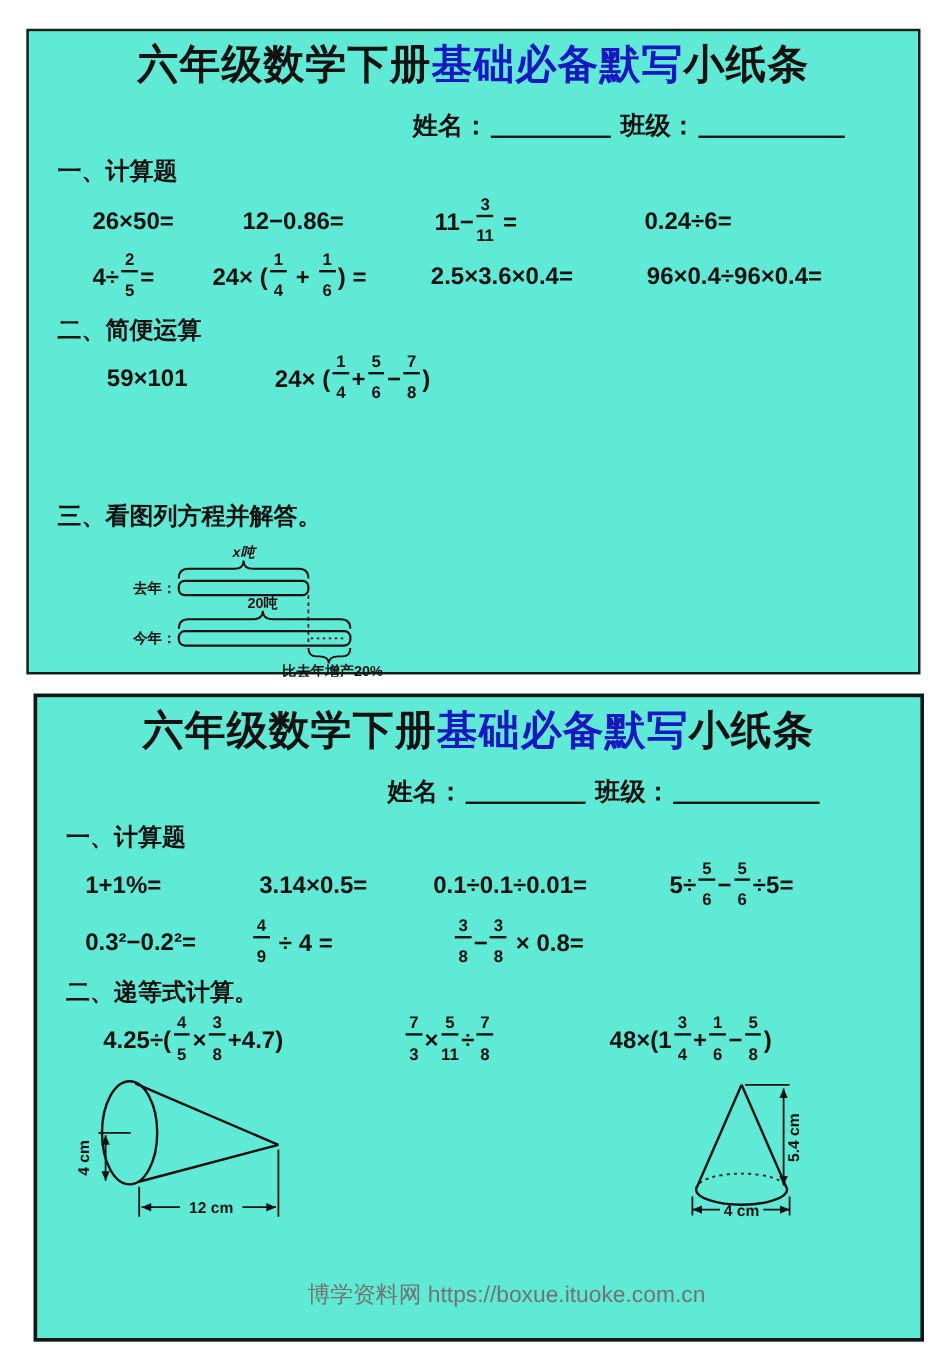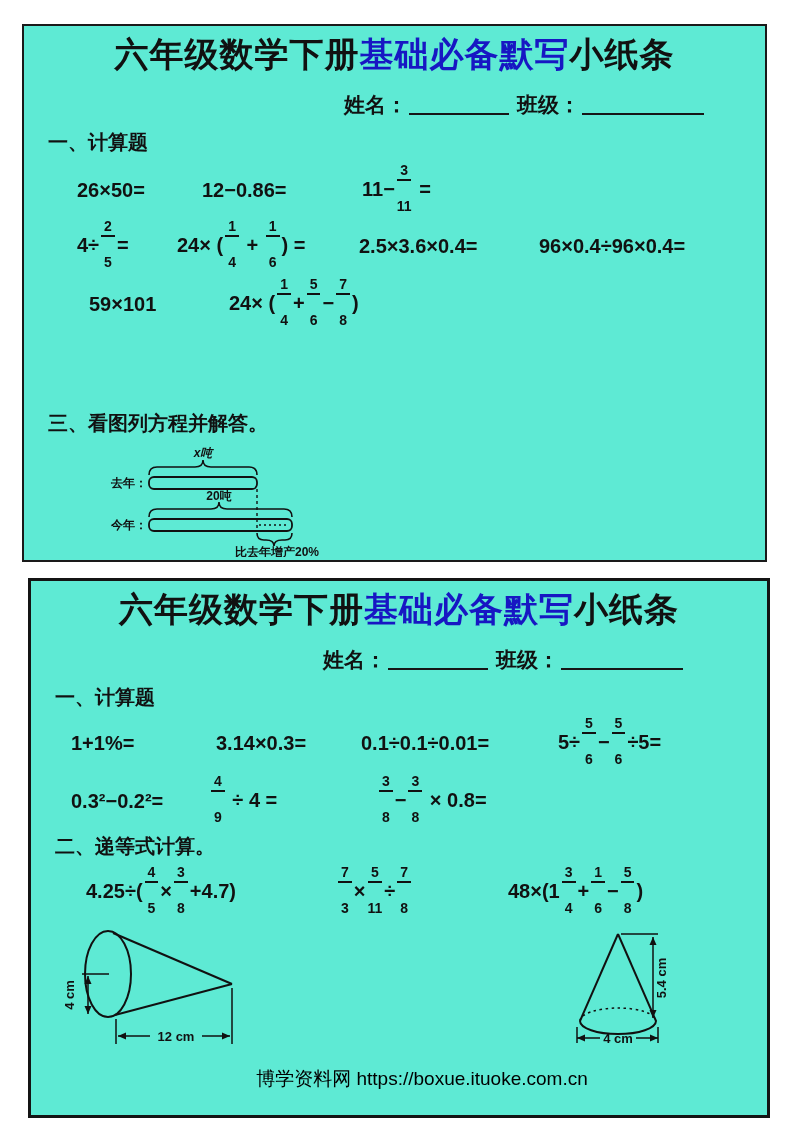--- a/index.html
+++ b/index.html
@@ -23,25 +23,25 @@
   .r21{grid-template-columns:140px 247px auto;margin:8px 0 0 65px;}
   .hd3a{margin-top:80px;}
   .r31{grid-template-columns:145px 145px 197px auto;margin:8px 0 0 40px;}
   .r32{grid-template-columns:120px 150px 217px auto;margin:8px 0 0 40px;gap:18px;}
   .hd4{margin-top:6px;}
   .r41{grid-template-columns:250px 172px auto;margin:8px 4px 0 55px;}
   .hd3b{margin-top:66px;}
   .frac{display:inline-flex;flex-direction:column;align-items:center;vertical-align:middle;
         line-height:1;font-size:0.70em;margin:0 2px;transform:translateY(-3px);}
   .frac .fn{border-bottom:2px solid #111;padding:0 3px 2px;}
-  .frac .fd{padding-top:18px;text-align:center;}
+  .frac .fd{padding-top:8px;text-align:center;}
   .diagram-wrap{margin:8px 0 0 85px;}
   .cones{display:flex;justify-content:space-between;align-items:flex-start;padding:6px 38px 0 15px;}
   .watermark{position:absolute;top:1066px;left:52px;width:740px;text-align:center;
-             font-size:19px;color:#000000;font-weight:400;}
+             font-size:19px;color:#737373;font-weight:400;}
   svg text{font-family:"Liberation Sans","DejaVu Sans",sans-serif;font-weight:700;fill:#111;}
 </style>
 </head>
 <body>
 
 <div class="page">
 
   <div class="slip slip1">
     <div class="title"><span>六年级数学下册</span><span class="blue">基础必备默写</span><span>小纸条</span></div>
 
@@ -50,37 +50,39 @@
     </div>
 
     <div class="sec-heading">一、计算题</div>
     <div class="prob-row r11">
       <span>26×50=</span>
       <span>12−0.86=</span>
       <span>11−<span class="frac">
             <span class="fn">3</span>
             <span class="fd">11</span>
           </span> =</span>
+      <span>0.24÷6=</span>
     </div>
     <div class="prob-row r12">
       <span>4÷<span class="frac">
             <span class="fn">2</span>
             <span class="fd">5</span>
           </span>=</span>
       <span>24× (<span class="frac">
             <span class="fn">1</span>
             <span class="fd">4</span>
           </span> + <span class="frac">
             <span class="fn">1</span>
             <span class="fd">6</span>
           </span>) =</span>
       <span>2.5×3.6×0.4=</span>
       <span>96×0.4÷96×0.4=</span>
     </div>
 
+    <div class="sec-heading hd2">二、简便运算</div>
     <div class="prob-row r21">
       <span>59×101</span>
       <span>24× (<span class="frac">
             <span class="fn">1</span>
             <span class="fd">4</span>
           </span>+<span class="frac">
             <span class="fn">5</span>
             <span class="fd">6</span>
           </span>−<span class="frac">
             <span class="fn">7</span>
@@ -111,21 +113,21 @@
   <div class="slip slip2">
     <div class="title"><span>六年级数学下册</span><span class="blue">基础必备默写</span><span>小纸条</span></div>
 
     <div class="name-row">
       <span>姓名：</span><span class="blank b1"></span><span>班级：</span><span class="blank b2"></span>
     </div>
 
     <div class="sec-heading">一、计算题</div>
     <div class="prob-row r31">
       <span>1+1%=</span>
-      <span>3.14×0.3=</span>
+      <span>3.14×0.5=</span>
       <span>0.1÷0.1÷0.01=</span>
       <span>5÷<span class="frac">
             <span class="fn">5</span>
             <span class="fd">6</span>
           </span>−<span class="frac">
             <span class="fn">5</span>
             <span class="fd">6</span>
           </span>÷5=</span>
     </div>
     <div class="prob-row r32">

